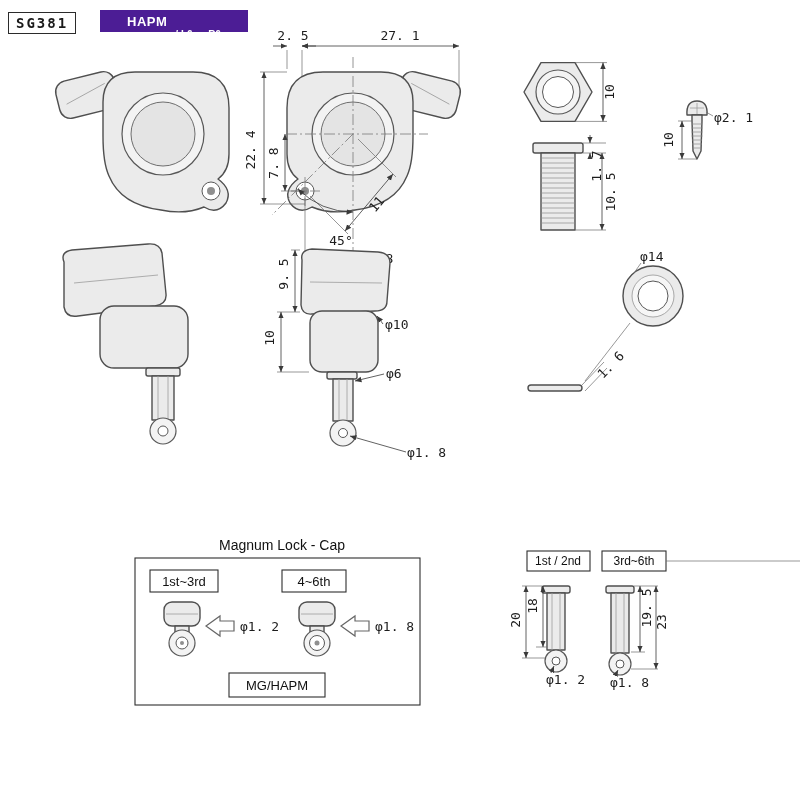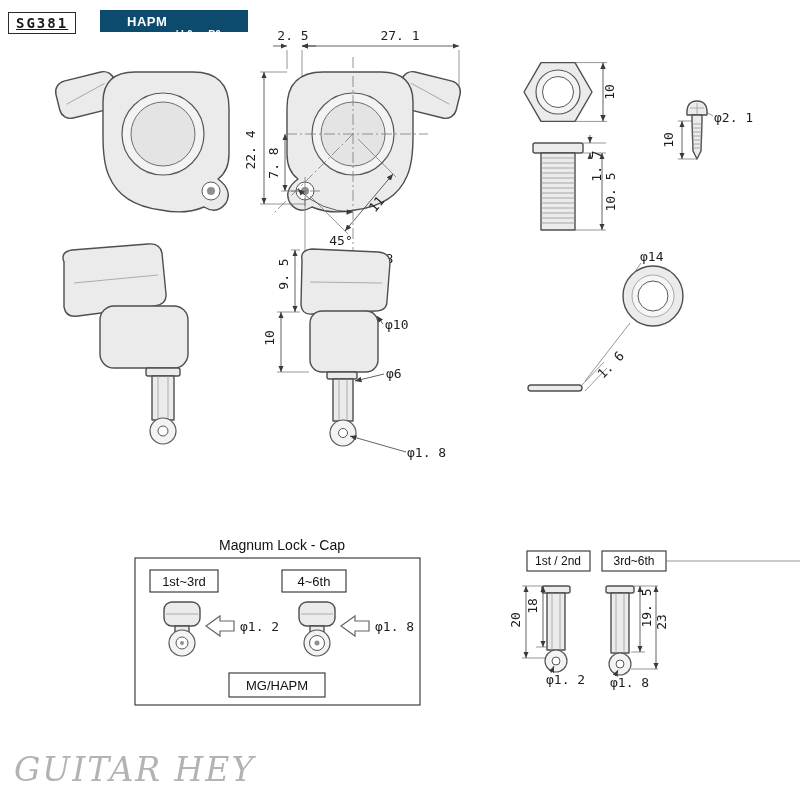--- a/index.html
+++ b/index.html
@@ -1,21 +1,21 @@
 <!DOCTYPE html>
 <html><head>
 <meta charset="utf-8">
 <style>
   * { margin:0; padding:0; box-sizing:border-box; }
   html,body { width:800px; height:800px; background:#fff; font-family:"Liberation Sans", sans-serif; }
   .canvas { position:relative; width:800px; height:800px; background:#fff; overflow:hidden; }
   svg.draw { position:absolute; left:0; top:0; }
   .part-number { position:absolute; left:8px; top:12px; border:1.5px solid #2b2b2b; background:#fff; color:#1a1a1a;
-                 font:600 14px "DejaVu Sans Mono", monospace; letter-spacing:2px; padding:2px 7px;text-decoration:underline; }
-  .badge { position:absolute; left:100px; top:10px; width:148px; height:22px; background:#0c4a6e; color:#fff;
+                 font:600 14px "DejaVu Sans Mono", monospace; letter-spacing:2px; padding:2px 7px; }
+  .badge { position:absolute; left:100px; top:10px; width:148px; height:22px; background:#4c1d95; color:#fff;
            display:flex; align-items:center; justify-content:center; gap:8px; }
   .badge-primary { font:bold 13px "Liberation Sans", sans-serif; letter-spacing:.5px; }
   .badge-secondary { font:bold 10px "Liberation Sans", sans-serif;margin-top:26px; }
   .watermark { position:absolute; left:14px; top:750px; font:italic 33px "DejaVu Serif", serif;
                letter-spacing:2px; color:#b3b3b3; }
   
   .outline { fill:#ebebeb; stroke:#4f4f4f; stroke-width:1.4; stroke-linejoin:round; }
   .outline2 { fill:#f3f3f3; stroke:#585858; stroke-width:1.2; }
   .inner { fill:#e4e4e4; stroke:#6e6e6e; stroke-width:1; }
   .hole { fill:#fff; stroke:#585858; stroke-width:1; }
@@ -268,14 +268,13 @@
       <text x="610" y="687" class="dimtxt">φ1. 8</text>
     </g>
   </svg>
 
   <div class="part-number">SG381</div>
   <div class="badge">
     <span class="badge-primary">HAPM</span>
     <span class="badge-secondary">/ L6 or R6</span>
   </div>
 
-  <div class="watermark">GUITAR HEY</div>
 </div>
 
 </body></html>

